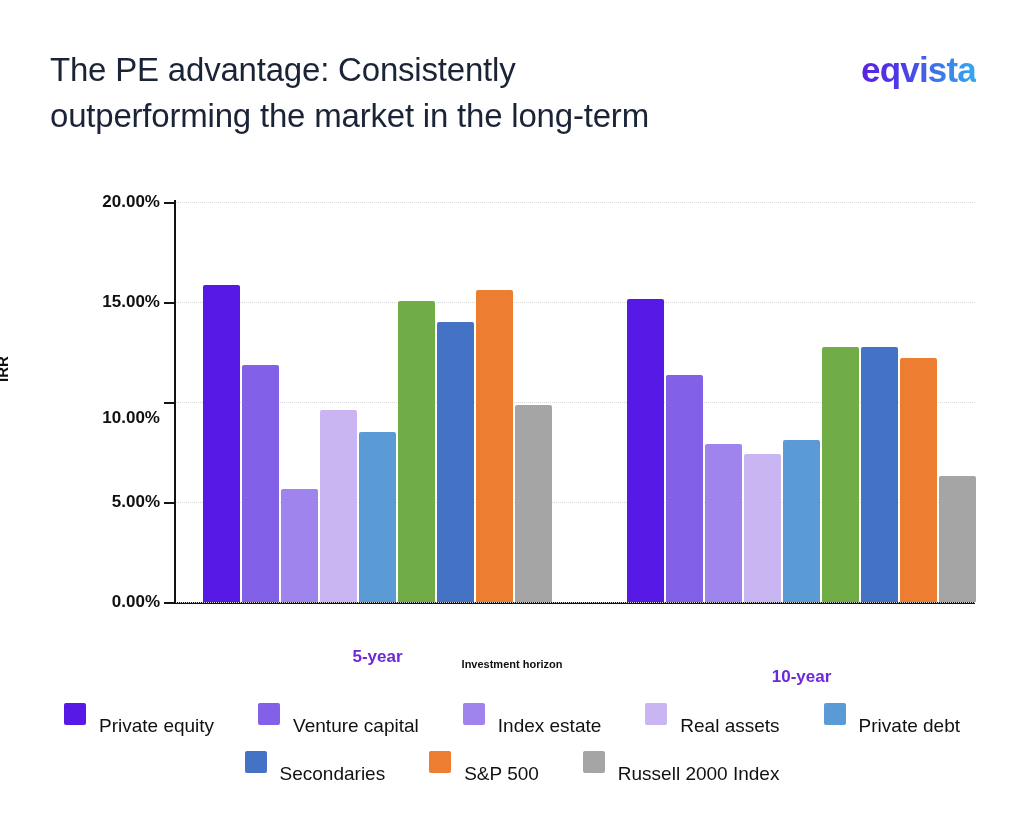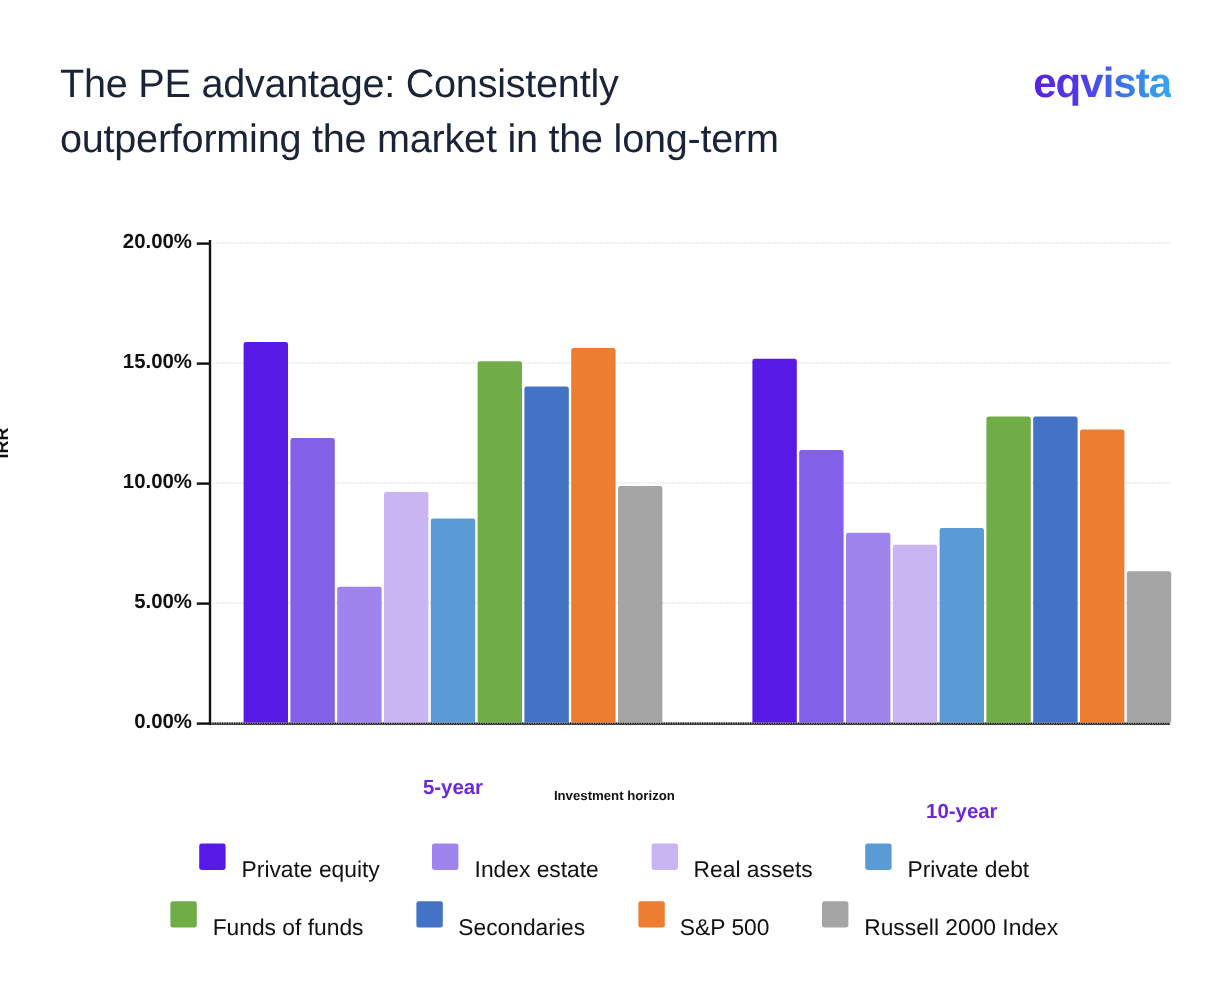--- a/index.html
+++ b/index.html
@@ -174,21 +174,21 @@
   <div id="chart-title">The PE advantage: Consistently
 outperforming the market in the long-term</div>
   <div id="brand-logo">eqvista</div>
 </div>
 
 <div id="chart-area">
   <div id="y-axis-title">IRR</div>
   <div id="y-tick-labels">
       <div class="y-tick-label" style="top: 32px;">20.00%</div>
       <div class="y-tick-label" style="top: 132px;">15.00%</div>
-      <div class="y-tick-label" style="top: 232px;">10.00%</div>
+      <div class="y-tick-label" style="top: 248px;">10.00%</div>
       <div class="y-tick-label" style="top: 332px;">5.00%</div>
       <div class="y-tick-label" style="top: 432px;">0.00%</div>
     </div>
   <div id="axis-y-line"></div>
   <div id="axis-x-line"></div>
   <div id="plot">
       <div class="gridline" style="top: 0px;"></div>
       <div class="gridline" style="top: 100px;"></div>
       <div class="gridline" style="top: 200px;"></div>
       <div class="gridline" style="top: 300px;"></div>
@@ -226,38 +226,38 @@
     <div class="y-tick-mark" style="top: 432px;"></div>
   </div>
 
 <div id="legend">
   <div class="legend-row" id="legend-row-1">
       <div class="legend-item">
         <span class="legend-swatch" style="background: rgb(87, 25, 230);"></span>
         <span class="legend-label">Private equity</span>
       </div>
       <div class="legend-item">
+        <span class="legend-swatch" style="background: rgb(131, 96, 232);"></span>
+        <span class="legend-label">Venture capital</span>
+      </div>
+      <div class="legend-item">
         <span class="legend-swatch" style="background: rgb(160, 132, 238);"></span>
         <span class="legend-label">Index estate</span>
       </div>
       <div class="legend-item">
         <span class="legend-swatch" style="background: rgb(201, 181, 242);"></span>
         <span class="legend-label">Real assets</span>
       </div>
       <div class="legend-item">
         <span class="legend-swatch" style="background: rgb(91, 155, 213);"></span>
         <span class="legend-label">Private debt</span>
       </div>
     </div>
   <div class="legend-row" id="legend-row-2">
       <div class="legend-item">
-        <span class="legend-swatch" style="background: rgb(112, 173, 71);"></span>
-        <span class="legend-label">Funds of funds</span>
-      </div>
-      <div class="legend-item">
         <span class="legend-swatch" style="background: rgb(68, 114, 196);"></span>
         <span class="legend-label">Secondaries</span>
       </div>
       <div class="legend-item">
         <span class="legend-swatch" style="background: rgb(237, 125, 49);"></span>
         <span class="legend-label">S&amp;P 500</span>
       </div>
       <div class="legend-item">
         <span class="legend-swatch" style="background: rgb(165, 165, 165);"></span>
         <span class="legend-label">Russell 2000 Index</span>

